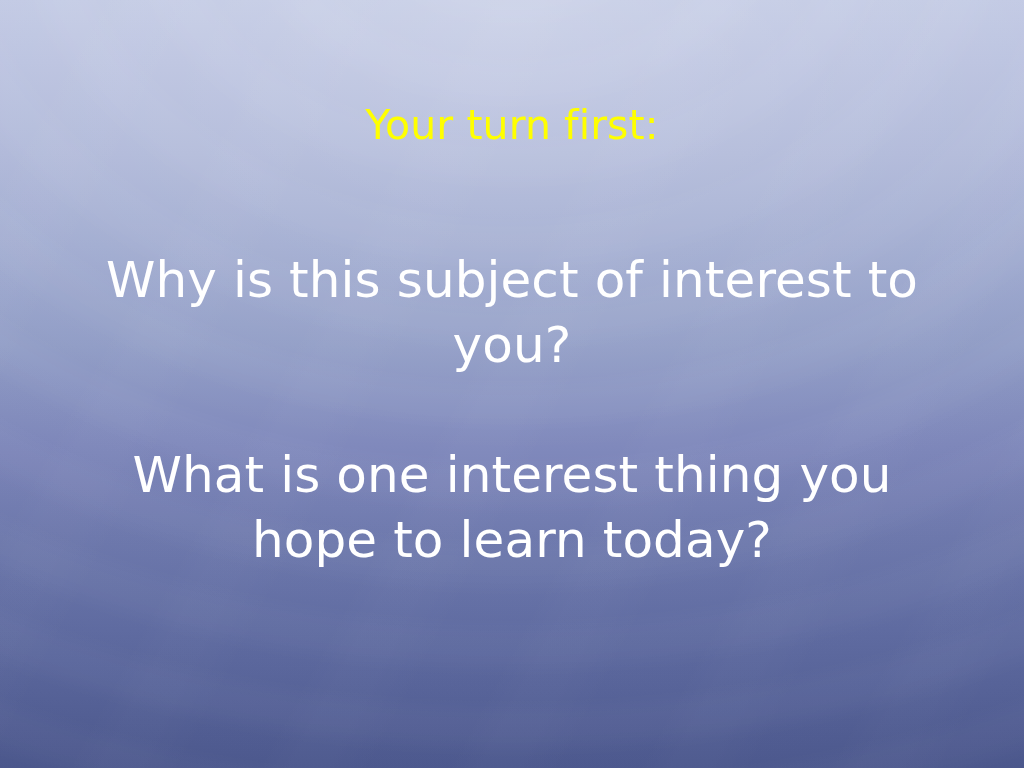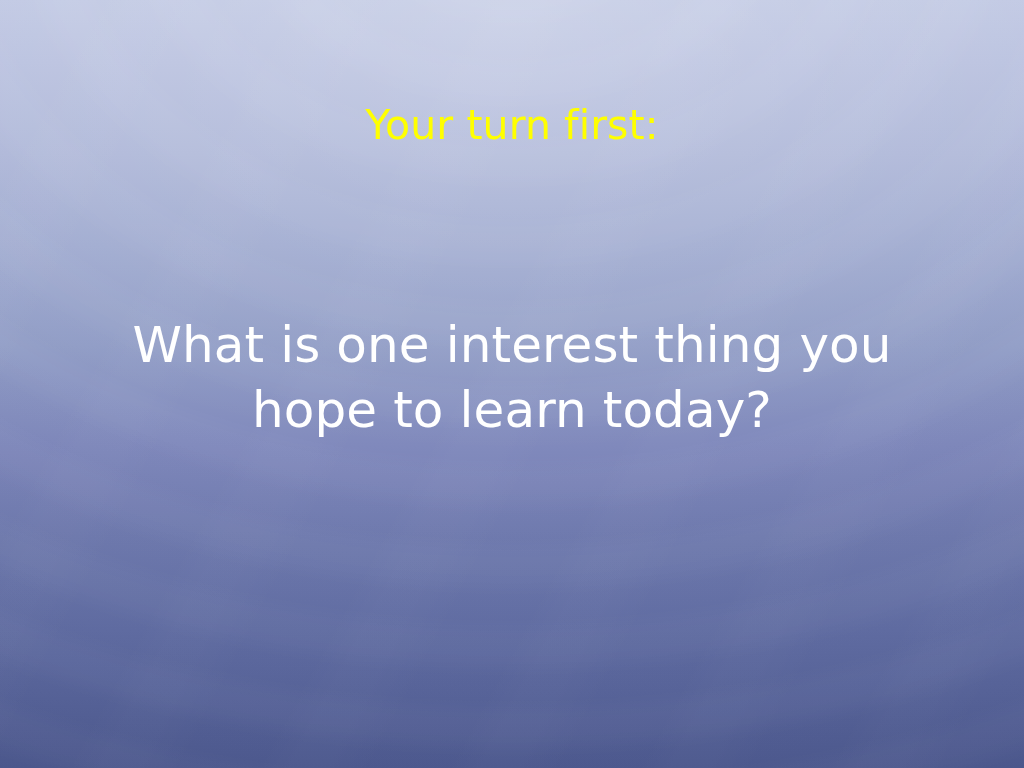--- a/index.html
+++ b/index.html
@@ -126,18 +126,19 @@
 
   <div class="slide-streaks"></div>
   <div class="slide-arcs"></div>
   <div class="slide-vignette"></div>
 
   <div class="slide-content">
 
     <div class="slide-title">Your turn first:</div>
 
     <div class="slide-body">
+      <p class="body-para">Why is this subject of interest to you?</p>
       <div class="body-spacer"></div>
       <p class="body-para">What is one interest thing you hope to learn today?</p>
     </div>
 
   </div>
 </div>
 
 </body></html>

